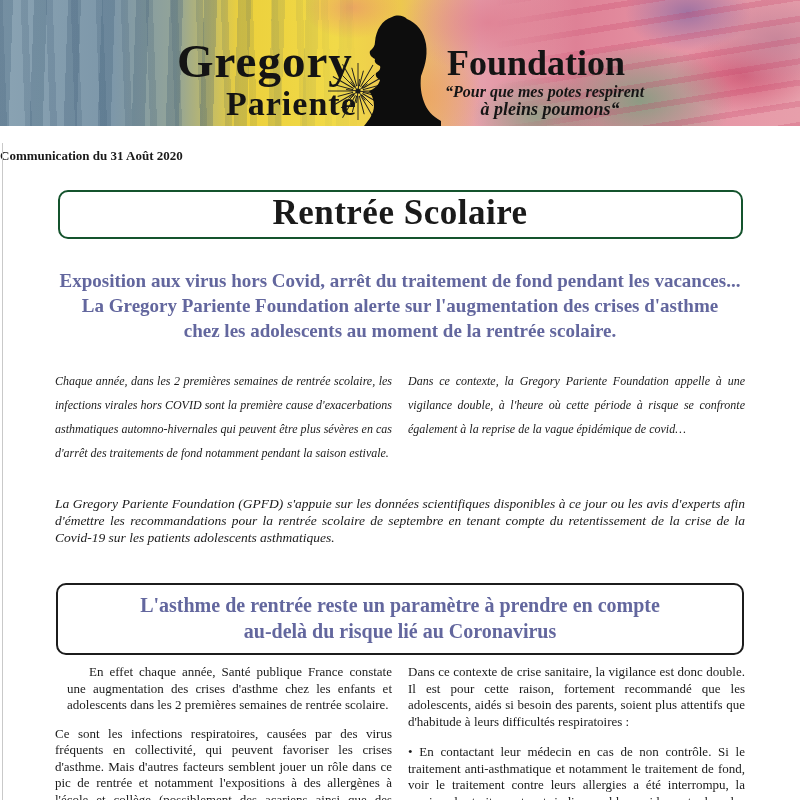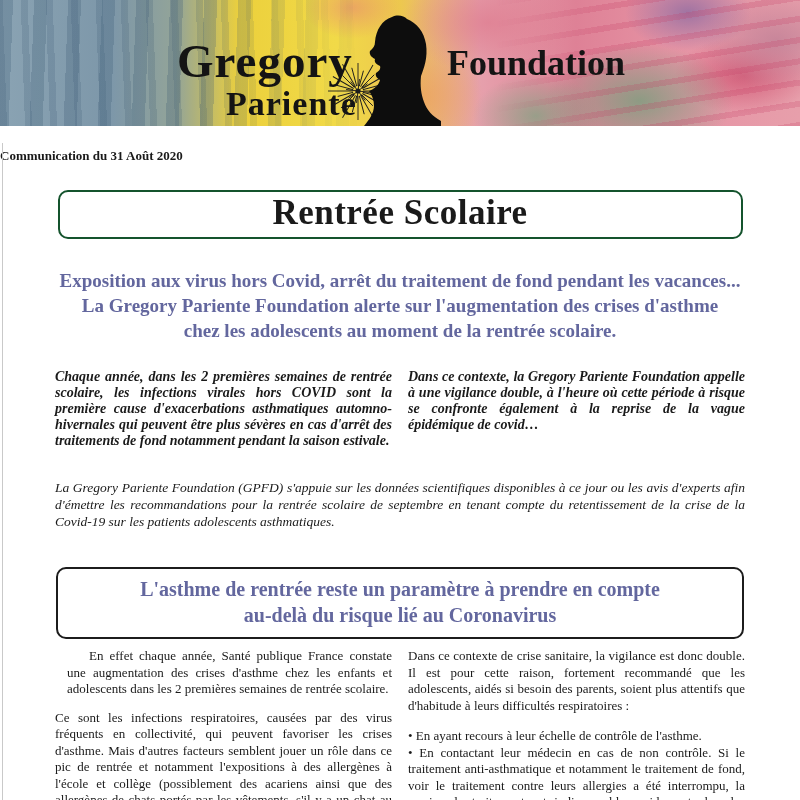--- a/index.html
+++ b/index.html
@@ -50,21 +50,21 @@
   .title-box{
     margin:26px auto 0;width:681px;border:2px solid #14532d;border-radius:10px;
     text-align:center;padding:1px 0 4px;
   }
   .title-box .title-text{font-size:35px;font-weight:bold;letter-spacing:0.5px;}
   .lead-heading{margin-top:29px;text-align:center;font-weight:bold;color:#63679e;}
   .lead-heading div{font-size:19px;line-height:25px;white-space:nowrap;}
   .cols{display:flex;margin:0 55px;gap:16px;}
   .col{flex:1;min-width:0;}
   .intro-cols{margin-top:26px;}
-  .intro-cols .col{font-size:14px;font-weight:bold;font-style:italic;line-height:16px;text-align:justify;}
+  .intro-cols .col{font-size:12px;font-weight:normal;font-style:italic;line-height:24px;text-align:justify;}
   .gpfd{margin:30px 55px 0;font-size:13.5px;font-style:italic;line-height:17px;text-align:justify;}
   .section-box{
     margin:37px auto 0;width:684px;border:2px solid #1c1c1c;border-radius:10px;
     text-align:center;padding:7px 0 9px;color:#63679e;font-weight:bold;
   }
   .section-box div{font-size:20px;line-height:26px;white-space:nowrap;}
   .body-cols{margin-top:9px;}
   .body-cols .col{font-size:13px;line-height:16.5px;text-align:justify;}
   .body-cols p{margin:0 0 12px;}
   .body-cols p.indent{text-indent:22px;margin-left:12px;}
@@ -132,20 +132,24 @@
       C26,75 31,71 32,66
       C29,64 27,62 28,59
       C31,57 33,55 32,52
       C28,50 26,48 27,45
       C23,43 21,40 22,37
       C25,34 27,32 27,28
       C28,16 34,6 44,3 Z"></path>
   </svg>
 
   <div class="brand-right">Foundation</div>
+  <div class="tagline">
+    <div class="tl1">“Pour que mes potes respirent</div>
+    <div class="tl2">à pleins poumons“</div>
+  </div>
 </div>
 
 <div class="page-edge-line"></div>
 
 <div class="comm-line">Communication du 31 Août 2020</div>
 
 <div class="title-box">
   <div class="title-text">Rentrée Scolaire</div>
 </div>
 
@@ -167,16 +171,15 @@
   <div>au-delà du risque lié au Coronavirus</div>
 </div>
 
 <div class="cols body-cols">
   <div class="col">
     <p class="indent">En effet chaque année, Santé publique France constate une augmentation des crises d'asthme chez les enfants et adolescents dans les 2 premières semaines de rentrée scolaire.</p>
     <p>Ce sont les infections respiratoires, causées par des virus fréquents en collectivité, qui peuvent favoriser les crises d'asthme. Mais d'autres facteurs semblent jouer un rôle dans ce pic de rentrée et notamment l'expositions à des allergènes à l'école et collège (possiblement des acariens ainsi que des allergènes de chats portés par les vêtements, s'il y a un chat au domicile, qui peuvent</p>
   </div>
   <div class="col">
     <p class="lead-gap">Dans ce contexte de crise sanitaire, la vigilance est donc double. Il est pour cette raison, fortement recommandé que les adolescents, aidés si besoin des parents, soient plus attentifs que d'habitude à leurs difficultés respiratoires :</p>
-    <p class="bullet">• En ayant recours à leur échelle de contrôle de l'asthme.</p>
     <p class="bullet">• En contactant leur médecin en cas de non contrôle. Si le traitement anti-asthmatique et notamment le traitement de fond, voir le traitement contre leurs allergies a été interrompu, la reprise du traitement est indispensable rapidement chez les adolescents asthmatiques.</p>
   </div>
 </div>
 
 </body></html>

